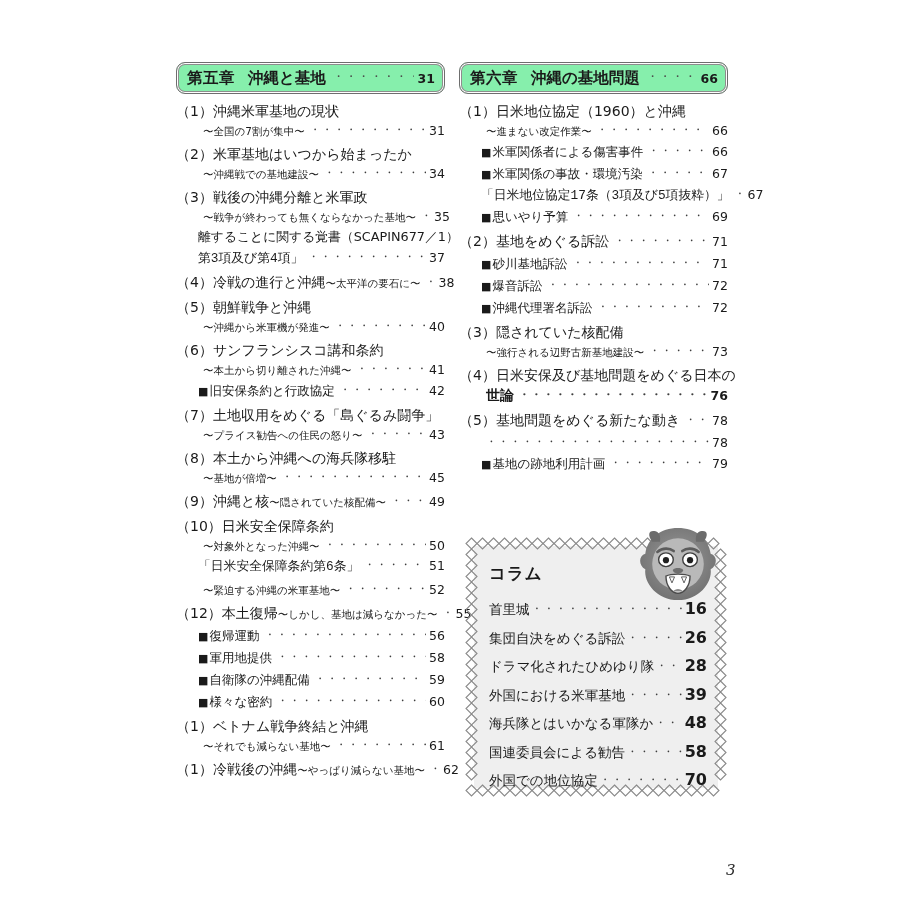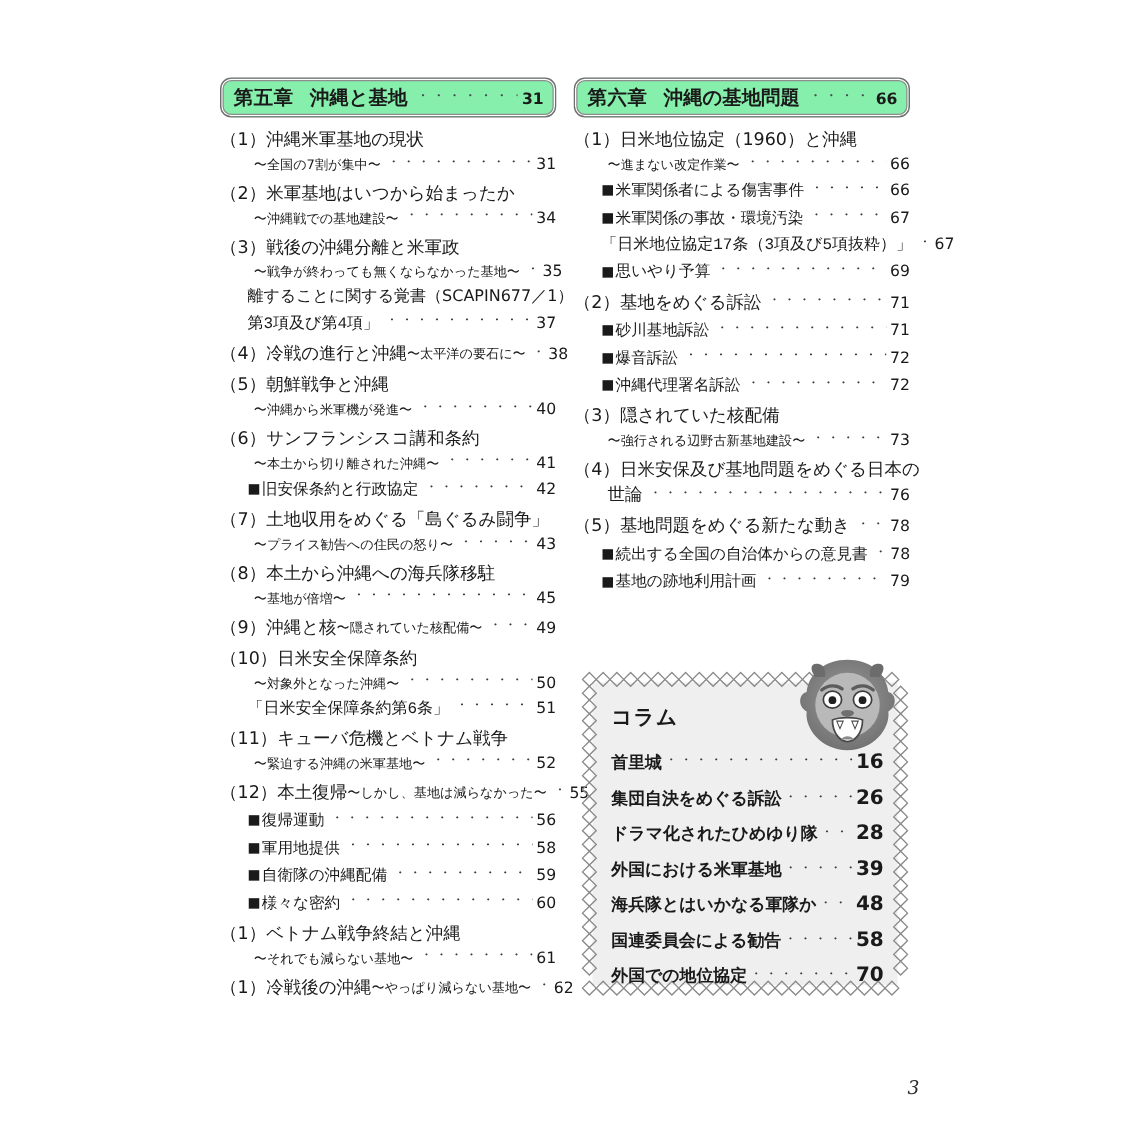--- a/index.html
+++ b/index.html
@@ -168,20 +168,21 @@
     white-space: nowrap;
   }
 
   
   .cont-row {
     display: flex;
     align-items: baseline;
     white-space: nowrap;
     padding-left: 27px;
     margin-top: 2px;
+    font-weight: bold;
   }
   .cont-row .ctxt {
     font-size: 14px;
     flex: 0 0 auto;
   }
 
   
   .column-box {
     position: absolute;
     left: 465px;
@@ -216,21 +217,20 @@
   }
   .cb-row {
     display: flex;
     align-items: baseline;
     white-space: nowrap;
     margin-top: 8.5px;
   }
   .cb-row .cbt {
     font-size: 13.5px;
     flex: 0 0 auto;
-    font-weight: bold;
   }
   .cb-row .cbl {
     flex: 1 1 auto;
     overflow: hidden;
     white-space: nowrap;
     font-size: 10.5px;
     color: #3d3d3d;
     letter-spacing: 1.5px;
     margin: 0 3px 0 2px;
     transform: translateY(-2.5px);
@@ -394,24 +394,20 @@
               <span class="leader">・・・・・・・・・・・・・・・・・・・・・・・・・・・・・・・・・・・・・・・・・・・・・・・・・・・・・・・・・・・・</span>
               <span class="pg">50</span>
             </div>
             <div class="quote-row">
               <span class="qtxt">「日米安全保障条約第6条」</span>
               <span class="leader">・・・・・・・・・・・・・・・・・・・・・・・・・・・・・・・・・・・・・・・・・・・・・・・・・・・・・・・・・・・・</span>
               <span class="pg">51</span>
             </div>
           </div>
           <div class="entry">
-            <div class="line">
-              <span class="num">（11）</span>
-              <span class="ttl">キューバ危機とベトナム戦争</span>
-            </div>
             <div class="subline">
               <span class="stxt">〜緊迫する沖縄の米軍基地〜</span>
               <span class="leader">・・・・・・・・・・・・・・・・・・・・・・・・・・・・・・・・・・・・・・・・・・・・・・・・・・・・・・・・・・・・</span>
               <span class="pg">52</span>
             </div>
           </div>
           <div class="entry">
             <div class="line">
               <span class="num">（12）</span>
               <span class="ttl">本土復帰</span>
@@ -550,21 +546,20 @@
             </div>
           </div>
           <div class="entry">
             <div class="line">
               <span class="num">（5）</span>
               <span class="ttl">基地問題をめぐる新たな動き</span>
               <span class="leader">・・・・・・・・・・・・・・・・・・・・・・・・・・・・・・・・・・・・・・・・・・・・・・・・・・・・・・・・・・・・</span>
               <span class="pg">78</span>
             </div>
             <div class="bullet-row">
-              <span class="btxt"><span class="sq">■</span>続出する全国の自治体からの意見書</span>
               <span class="leader">・・・・・・・・・・・・・・・・・・・・・・・・・・・・・・・・・・・・・・・・・・・・・・・・・・・・・・・・・・・・</span>
               <span class="pg">78</span>
             </div>
             <div class="bullet-row">
               <span class="btxt"><span class="sq">■</span>基地の跡地利用計画</span>
               <span class="leader">・・・・・・・・・・・・・・・・・・・・・・・・・・・・・・・・・・・・・・・・・・・・・・・・・・・・・・・・・・・・</span>
               <span class="pg">79</span>
             </div>
           </div>
         </div>

